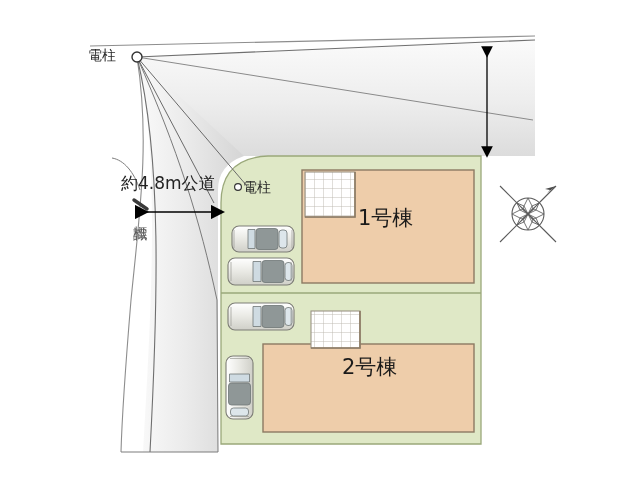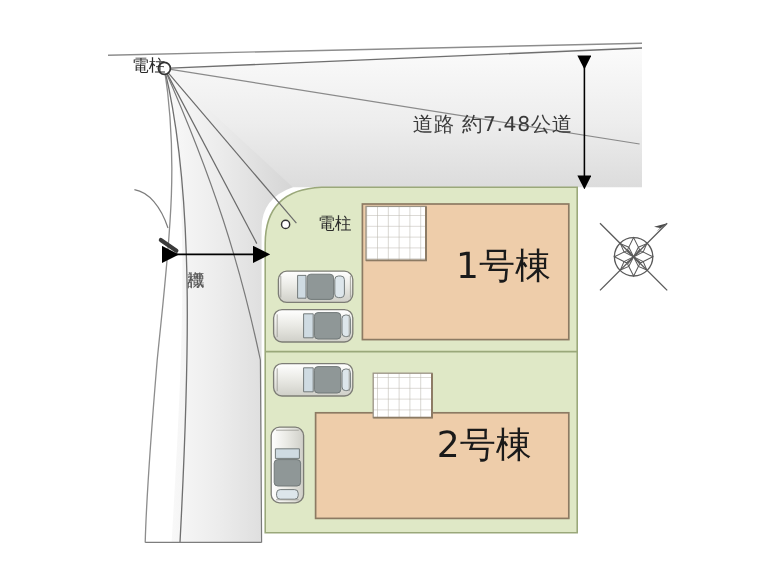--- a/index.html
+++ b/index.html
@@ -14,32 +14,31 @@
     position:absolute;left:0;top:0;width:639px;height:489px;
     background:#ffffff;
   }
   #plan-svg{position:absolute;left:0;top:0;}
   .lbl{
     position:absolute;
     color:#231f20;
     white-space:nowrap;
     line-height:1;
     font-family:"DejaVu Sans","Liberation Sans",sans-serif;
-    margin-left:22px;
   }
   .lbl-pole-top{ left:88px; top:48px; font-size:14px; color:#2b2b2b;}
   .lbl-pole-site{ left:243px; top:180px; font-size:14px; color:#2b2b2b;}
   .lbl-road-main{ left:322px; top:96px; font-size:17px; color:#3a3a3a; letter-spacing:0.5px;}
   .lbl-road-west{ left:121px; top:175px; font-size:17px; color:#222; }
   .lbl-sign{
     left:133px; top:215px; font-size:14px; color:#5a5a5a;
     writing-mode:vertical-rl; text-orientation:upright; line-height:1.05;
   }
   .lbl-bldg{
-    font-size:30px; color:#1a1a1a; font-weight:400;
+    font-size:21px; color:#1a1a1a; font-weight:400;
     font-family:"DejaVu Sans","Liberation Sans",sans-serif;
     text-align:right;
   }
   .lbl-bldg1{ left:358px; top:208px; }
   .lbl-bldg2{ left:342px; top:357px; }
 </style>
 </head>
 <body>
 
 <div id="plan-root">
@@ -178,22 +177,22 @@
         <path d="M11,11 L8,4 L0,0 L4,8 Z"></path>
       </g>
     </g>
 
   </svg>
 
   <div class="lbl lbl-pole-top">電柱</div>
 
   <div class="lbl lbl-pole-site">電柱</div>
 
-  <div class="lbl lbl-road-main">道路  約7.48公道</div>
 
+  <div class="lbl lbl-road-west">約4.8m公道</div>
 
   <div class="lbl lbl-sign">標識</div>
 
   <div class="lbl lbl-bldg lbl-bldg1">1号棟</div>
 
   <div class="lbl lbl-bldg lbl-bldg2">2号棟</div>
 
 </div>
 
 </body></html>

